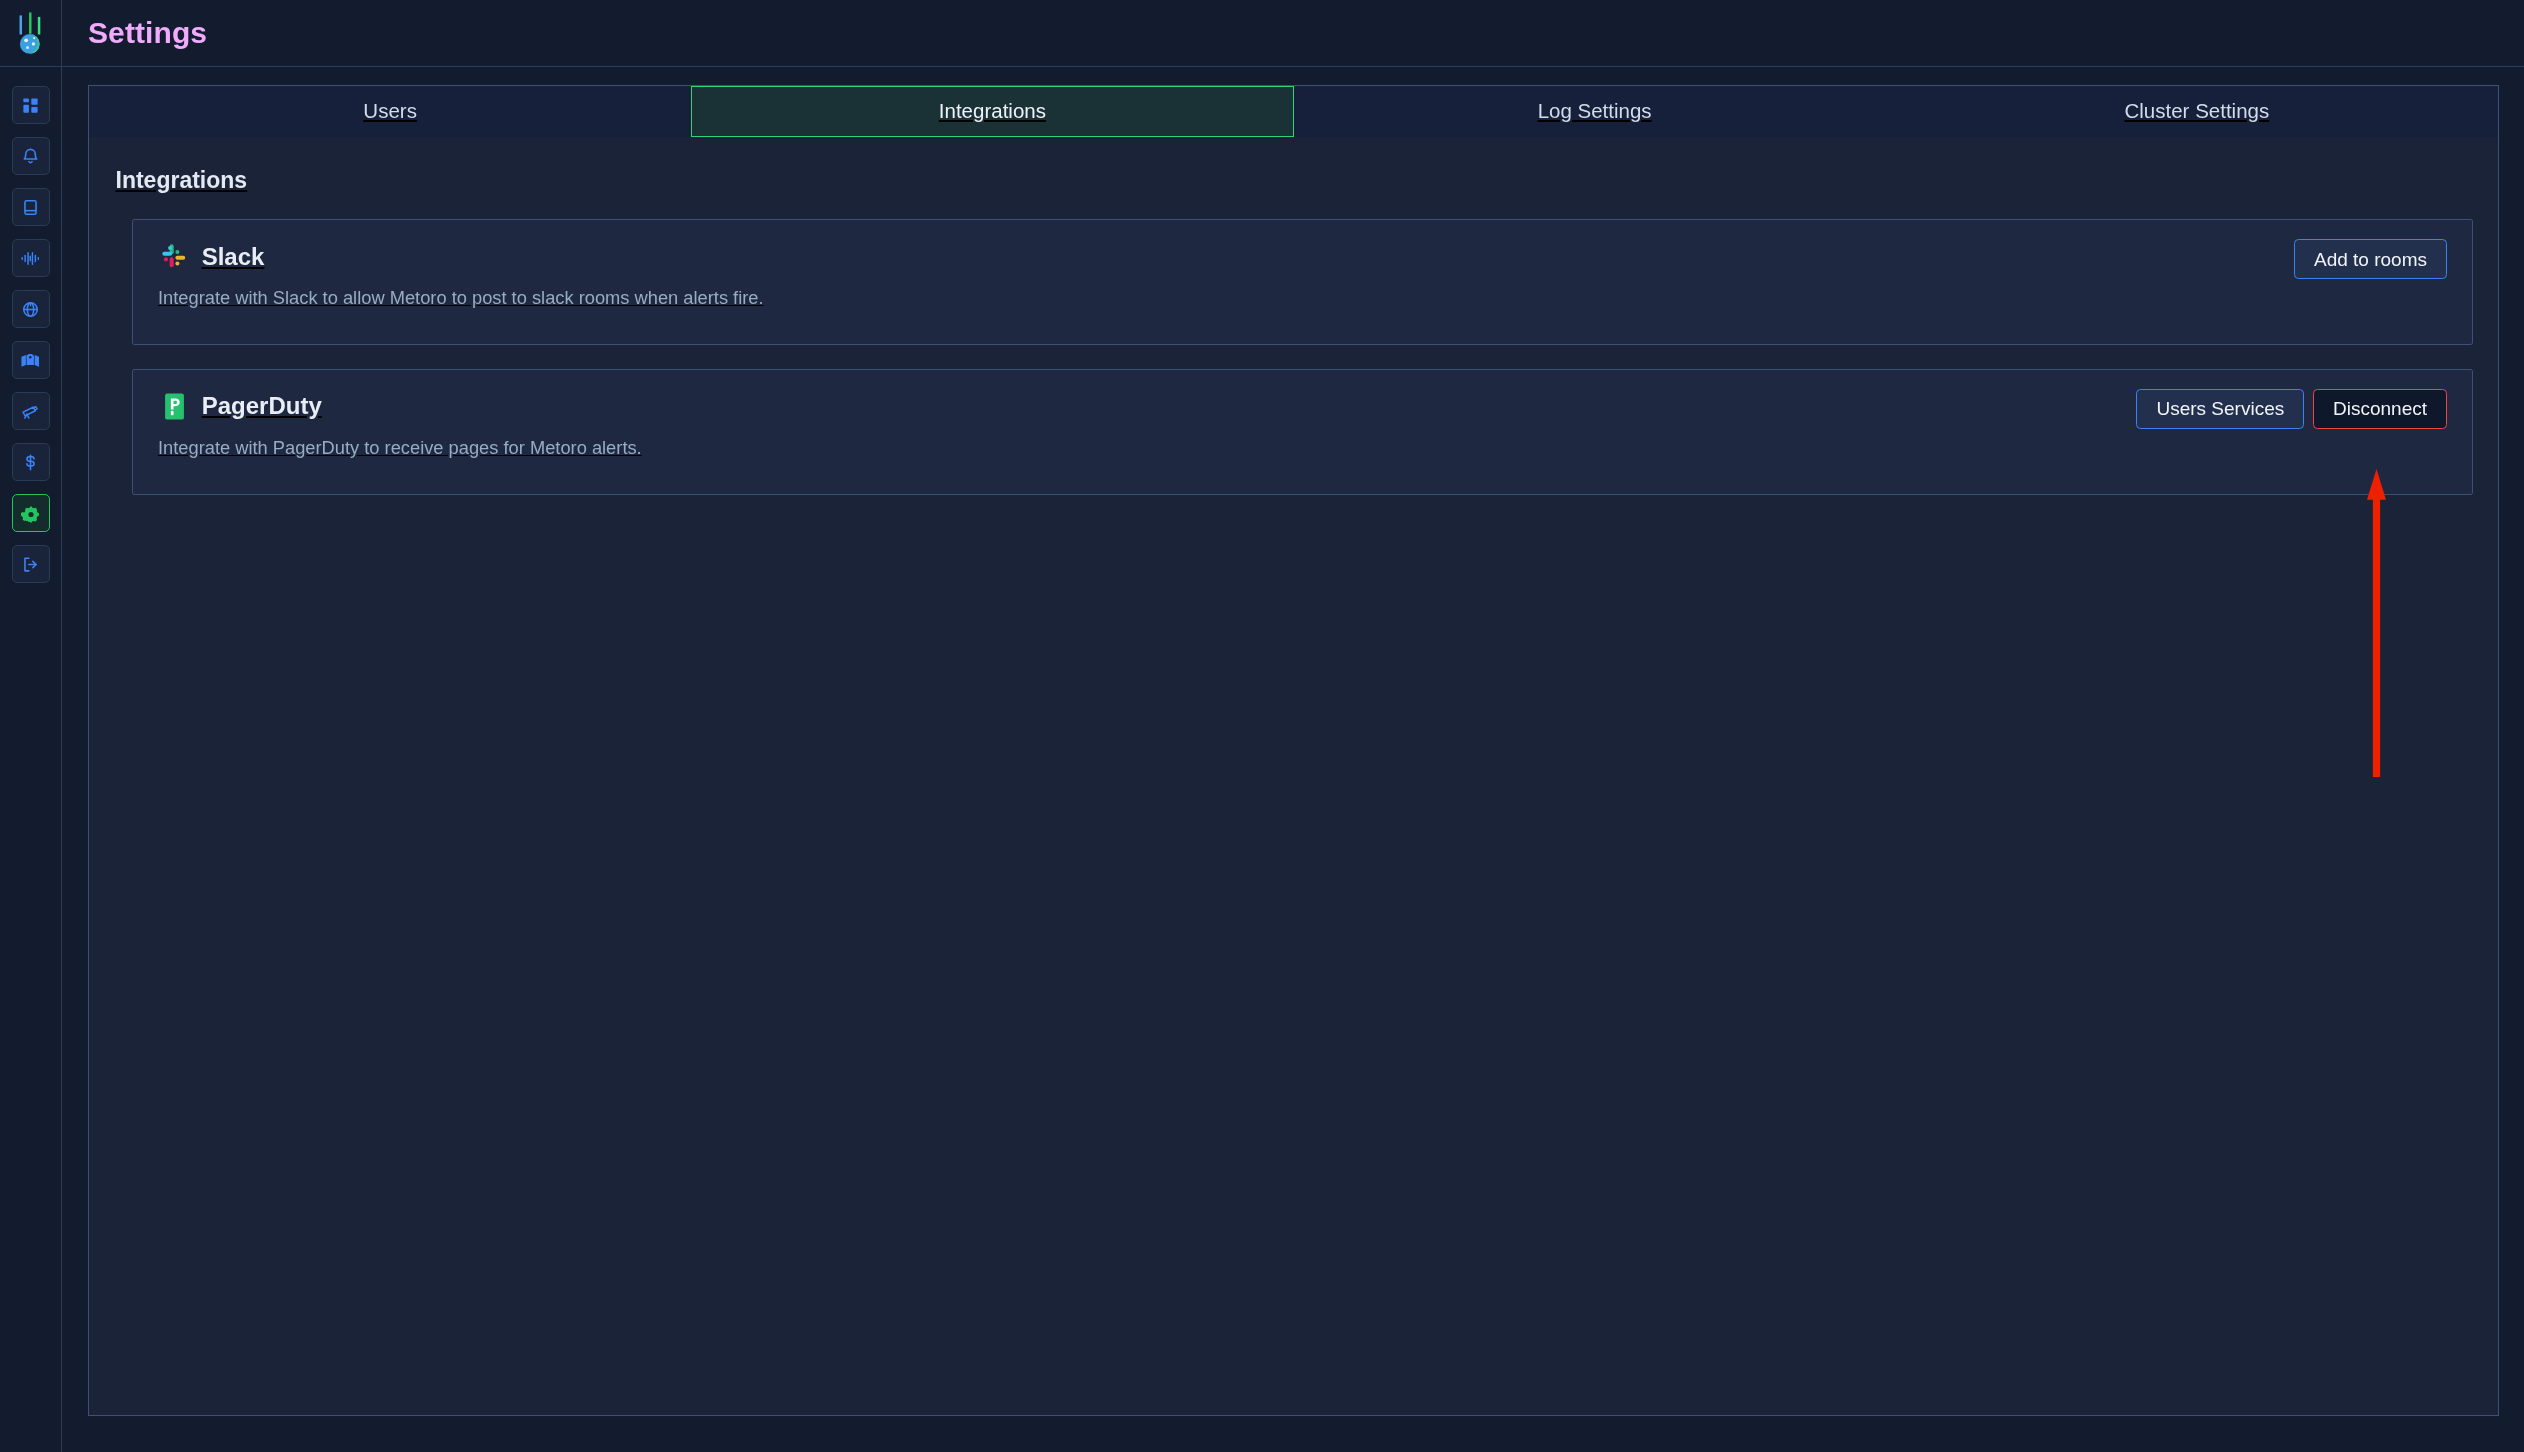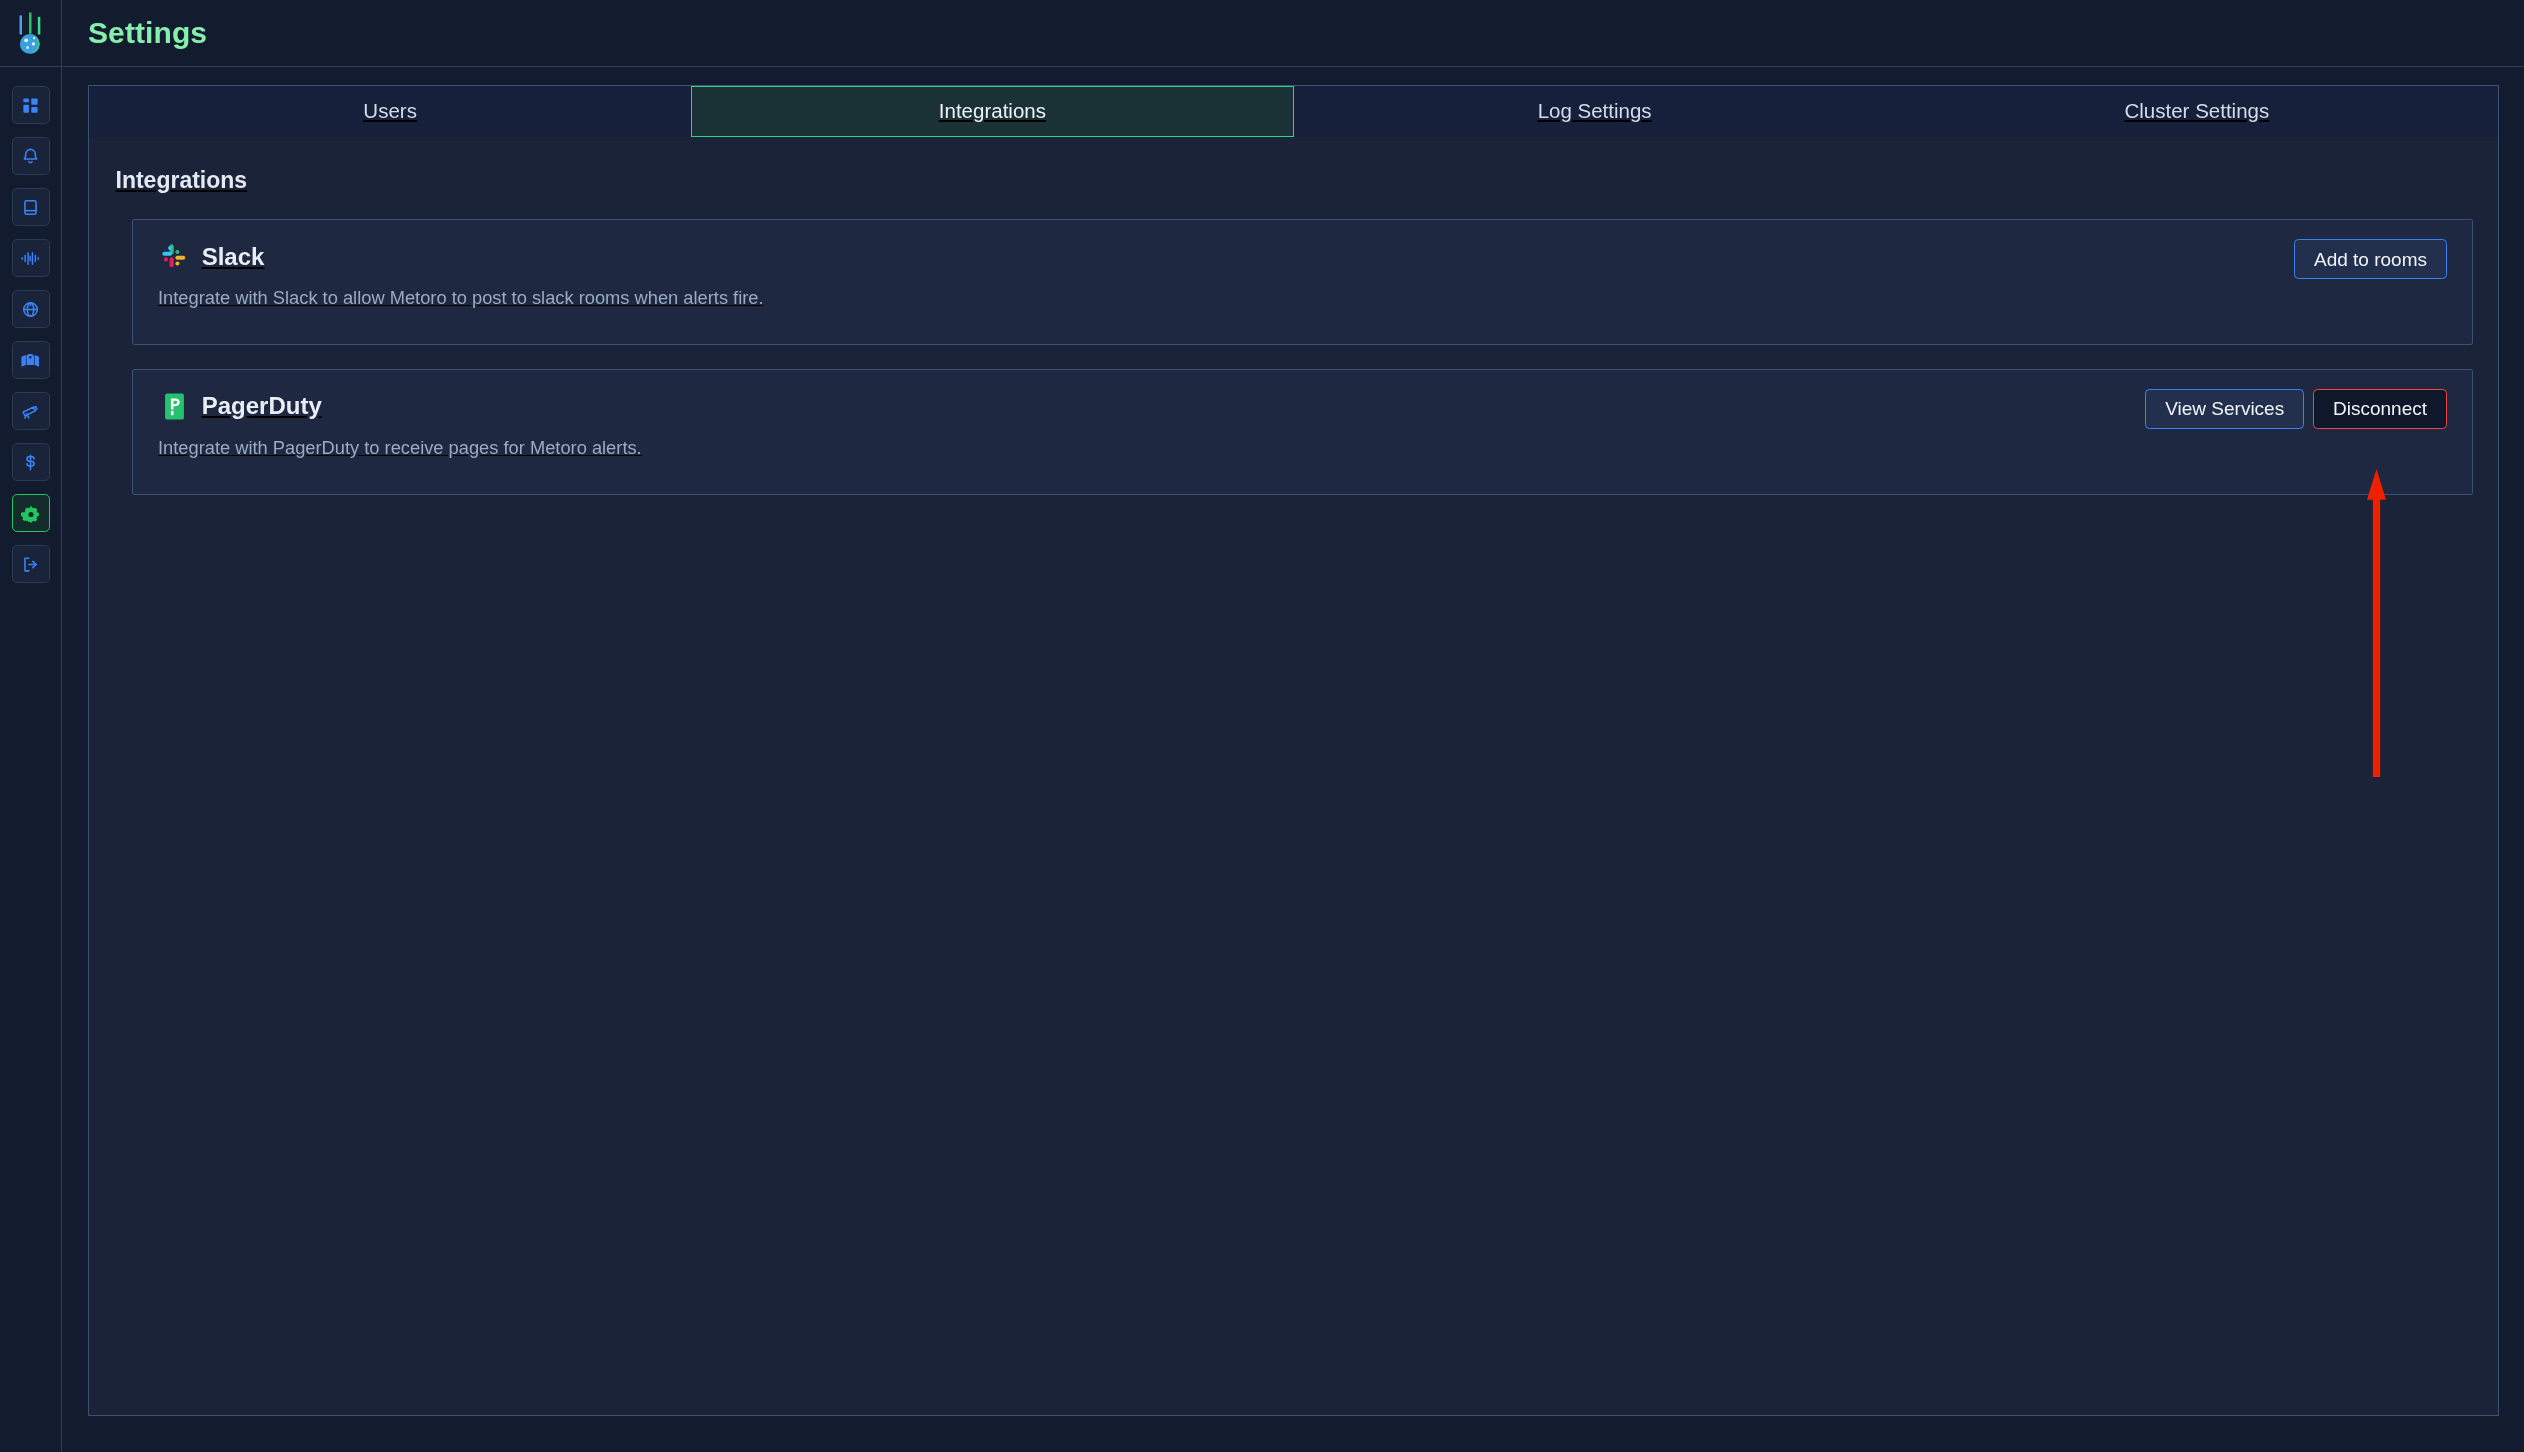--- a/index.html
+++ b/index.html
@@ -46,21 +46,21 @@
   .main { flex: 1; display: flex; flex-direction: column; min-width: 0; }
 
   .topbar {
     height: 67px; flex: 0 0 67px;
     border-bottom: 1.5px solid #2e3c57;
     display: flex; align-items: center;
     padding-left: 26px;
     background: #131c2e;
   }
   .page-title {
-    font-size: 30px; font-weight: bold; color: #86efac;
+    font-size: 30px; font-weight: bold; color: #f0abfc;
     letter-spacing: 0.1px;
   }
 
   .content-wrap { flex: 1; padding: 17.6px 26px 0 26px; background: #131c2e; text-decoration: underline; }
   .panel {
     border: 0.7px solid #3e5073;
     background: #1a2337;
     height: 1331px;
     display: flex; flex-direction: column;
   }
@@ -333,21 +333,21 @@
                   <rect x="7" y="2" width="26" height="36" rx="3" fill="#25c16f"></rect>
                   <path d="M15 9h6.4c3.5 0 5.8 2 5.8 5.2s-2.3 5.3-5.8 5.3H18.6V24H15z M18.6 12v4.6h2.5c1.6 0 2.6-.85 2.6-2.3s-1-2.3-2.6-2.3z" fill="#ffffff"></path>
                   <rect x="15" y="26" width="3.6" height="6" fill="#ffffff"></rect>
                 </svg>
               </span>
               <span class="card-name">PagerDuty</span>
             </div>
             <div class="card-desc">Integrate with PagerDuty to receive pages for Metoro alerts.</div>
 
             <div class="card-actions">
-              <button class="btn btn-primary">View Services</button>
+              <button class="btn btn-primary">Users Services</button>
               <button class="btn btn-danger">Disconnect</button>
             </div>
           </div>
 
         </div>
       </div>
     </div>
   </section>
 
   <svg class="arrow" viewBox="0 0 26 420" preserveAspectRatio="none">

